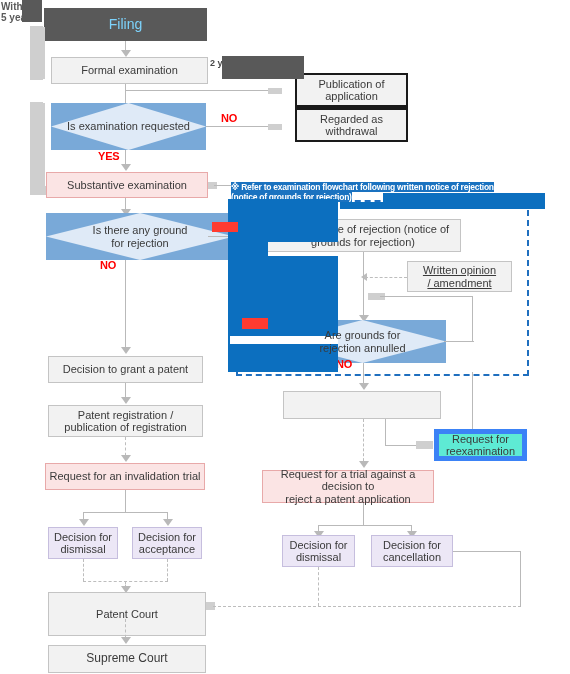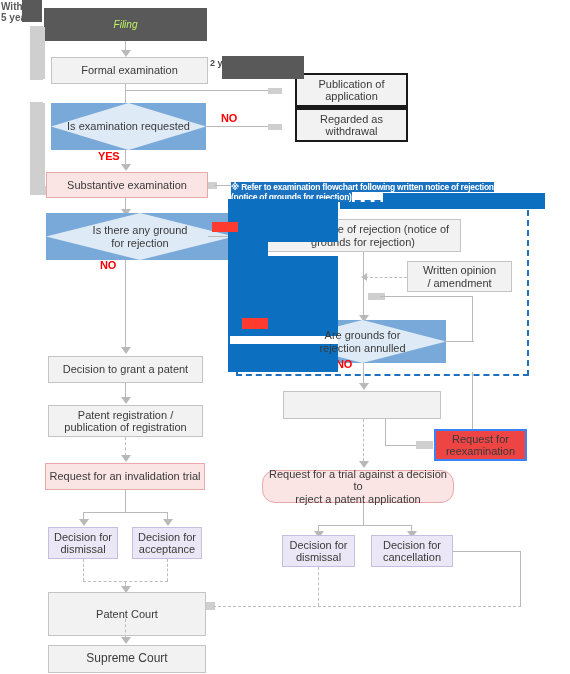--- a/index.html
+++ b/index.html
@@ -14,23 +14,23 @@
   
   .node{position:absolute;box-sizing:border-box;display:flex;align-items:center;
         justify-content:center;text-align:center;line-height:1.12;
         font-size:11px;color:#3a3a3a;padding:2px 3px;}
   .node .shadow{position:absolute;left:3px;top:3px;right:-3px;bottom:-3px;
         background:#cfcfcf;z-index:-1;}
 
   .n-gray{background:#f2f2f2;border:1px solid #c4c4c4;}
   .n-pink{background:#fbe4e4;border:1px solid #e8a9a9;}
   .n-purple{background:#ece7f6;border:1px solid #c6bede;}
-  .n-orange{background:#ef4444;border:2px solid #3b82f6;}
+  .n-orange{background:#5eead4;border:5px solid #3b82f6;}
   .n-white{background:#ffffff;border:2px solid #1a1a1a;}
-  .n-darkbar{background:#595959;border:none;color:#bef264;font-size:10px;font-style:italic;}
+  .n-darkbar{background:#595959;border:none;color:#7dd3fc;font-size:14px;}
 
   
   .diamond{position:absolute;text-decoration:underline;}
   .diamond .dbg{position:absolute;left:0;top:0;right:0;bottom:0;background:#79a9d8;}
   .diamond .dshape{position:absolute;left:0;top:0;right:0;bottom:0;
      background:#dfeaf7;clip-path:polygon(50% 0%,100% 50%,50% 100%,0% 50%);}
   .diamond .dtext{position:absolute;left:0;top:0;right:0;bottom:0;display:flex;
      align-items:center;justify-content:center;text-align:center;
      font-size:11px;color:#3a3a3a;line-height:1.12;z-index:3;}
 
@@ -161,21 +161,21 @@
   <div class="arrow-r" style="left:258px;top:231px;"></div>
 
   <div class="node n-gray" style="left:265px;top:219px;width:196px;height:33px;">
     <div class="shadow"></div>
     <span style="white-space:pre-line;">Written notice of rejection (notice of
 grounds for rejection)</span>
   </div>
 
   <div class="node n-gray" style="left:407px;top:261px;width:105px;height:31px;">
     <div class="shadow"></div>
-    <span style="white-space:pre-line;">Written opinion
+    <span style="white-space:pre-line;text-decoration:underline;">Written opinion
 / amendment</span>
   </div>
 
   <div class="dash-h" style="left:365px;top:277px;width:42px;"></div>
   <div class="arrow-l" style="left:361px;top:273px;"></div>
 
   <div class="ln ln-v" style="left:363px;top:252px;width:1px;height:70px;"></div>
   <div class="arrow-d" style="left:359px;top:315px;"></div>
   <div class="stub" style="left:368px;top:293px;width:17px;height:7px;"></div>
   <div class="ln ln-h" style="left:380px;top:296px;width:93px;height:1px;"></div>
@@ -268,21 +268,21 @@
   <div class="node n-orange" style="left:434px;top:429px;width:93px;height:32px;">
     <div class="shadow"></div>
     <span style="white-space:pre-line;">Request for
 reexamination</span>
   </div>
   <div class="ln ln-v" style="left:472px;top:372px;width:1px;height:57px;"></div>
 
   <div class="dash-v" style="left:363px;top:419px;height:47px;"></div>
   <div class="arrow-d" style="left:359px;top:461px;"></div>
 
-  <div class="node n-pink" style="left:262px;top:470px;width:192px;height:33px;border-radius:13px;">
+  <div class="node n-pink" style="left:262px;top:470px;width:172px;height:33px;">
     <div class="shadow"></div>
     <span style="white-space:pre-line;">Request for a trial against a decision to
 reject a patent application</span>
   </div>
 
   <div class="ln ln-v" style="left:363px;top:503px;width:1px;height:22px;"></div>
   <div class="ln ln-h" style="left:318px;top:525px;width:93px;height:1px;"></div>
   <div class="ln ln-v" style="left:318px;top:525px;width:1px;height:11px;"></div>
   <div class="ln ln-v" style="left:411px;top:525px;width:1px;height:11px;"></div>
   <div class="arrow-d" style="left:314px;top:531px;"></div>

